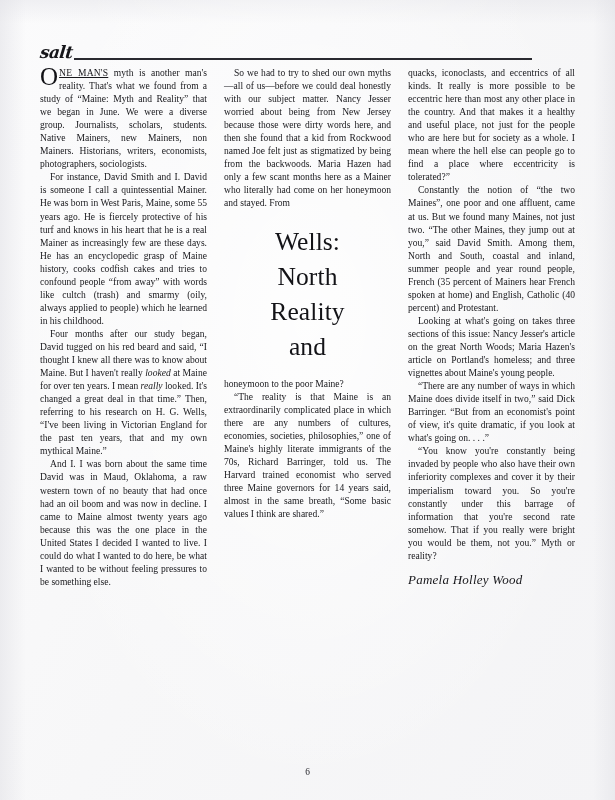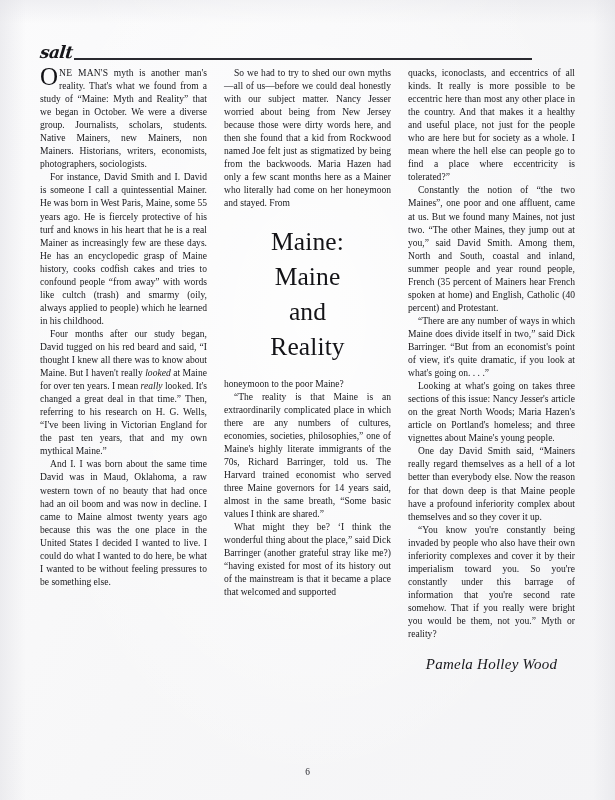--- a/index.html
+++ b/index.html
@@ -101,42 +101,43 @@
     float: left;
     font-size: 25px;
     line-height: 20px;
     padding-right: 1px;
     padding-top: 1px;
     font-family: "Liberation Serif", "DejaVu Serif", serif;
     color: #111115;
   }
   .smallcaps-lead {
     letter-spacing: 0.2px;
+    text-decoration: underline;
   }
 
   em { }
 
   
   .display-title {
     margin: 14px 0 13px 0;
     text-align: center;
     font-family: "Liberation Serif", "DejaVu Serif", serif;
     font-size: 25.5px;
     line-height: 35px;
     color: #131317;
     letter-spacing: 0.1px;
   }
   .display-title .tline { display: block; }
 
   
   .byline {
-    margin-top: 16px;
-    text-align: center;
+    margin-top: 10px;
+    text-align: left;
     font-style: italic;
-    font-size: 15px;
+    font-size: 13px;
     letter-spacing: 0.25px;
     color: #17171b;
   }
 
   
   .folio {
     position: absolute;
     left: 0;
     right: 0;
     top: 767px;
@@ -153,50 +154,48 @@
 
   <div class="masthead">
     <span class="masthead-word">salt</span>
     <span class="masthead-rule"></span>
   </div>
 
   <div class="columns">
 
     <div class="col">
       <p class="dropcap-para">
-        <span class="dropcap">O</span><span class="smallcaps-lead">NE MAN'S</span><span> myth is another man's reality. That's what we found from a study of “Maine: Myth and Reality” that we began in October. We were a diverse group. Journalists, scholars, students. Native Mainers, new Mainers, non Mainers. Historians, writers, economists, photographers, sociologists.</span>
+        <span class="dropcap">O</span><span class="smallcaps-lead">NE MAN'S</span><span> myth is another man's reality. That's what we found from a study of “Maine: Myth and Reality” that we began in June. We were a diverse group. Journalists, scholars, students. Native Mainers, new Mainers, non Mainers. Historians, writers, economists, photographers, sociologists.</span>
       </p>
       <p class="indent">For instance, David Smith and I. David is someone I call a quintessential Mainer. He was born in West Paris, Maine, some 55 years ago. He is fiercely protective of his turf and knows in his heart that he is a real Mainer as increasingly few are these days. He has an encyclopedic grasp of Maine history, cooks codfish cakes and tries to confound people “from away” with words like cultch (trash) and smarmy (oily, always applied to people) which he learned in his childhood.</p>
       <p class="indent">
         <span>Four months after our study began, David tugged on his red beard and said, “I thought I knew all there was to know about Maine. But I haven't really </span><em>looked</em><span> at Maine for over ten years. I mean </span><em>really</em><span> looked. It's changed a great deal in that time.” Then, referring to his research on H. G. Wells, “I've been living in Victorian England for the past ten years, that and my own mythical Maine.”</span>
       </p>
       <p class="indent">And I. I was born about the same time David was in Maud, Oklahoma, a raw western town of no beauty that had once had an oil boom and was now in decline. I came to Maine almost twenty years ago because this was the one place in the United States I decided I wanted to live. I could do what I wanted to do here, be what I wanted to be without feeling pressures to be something else.</p>
     </div>
 
     <div class="col">
       <p class="indent">So we had to try to shed our own myths—all of us—before we could deal honestly with our subject matter. Nancy Jesser worried about being from New Jersey because those were dirty words here, and then she found that a kid from Rockwood named Joe felt just as stigmatized by being from the backwoods. Maria Hazen had only a few scant months here as a Mainer who literally had come on her honeymoon and stayed. From</p>
 
       <div class="display-title">
-        <span class="tline">Maine:</span>
-        <span class="tline">Maine</span>
+        <span class="tline">Wells:</span>
+        <span class="tline">North</span>
+        <span class="tline">Reality</span>
         <span class="tline">and</span>
-        <span class="tline">Reality</span>
       </div>
 
       <p class="flush">honeymoon to the poor Maine?</p>
       <p class="indent">“The reality is that Maine is an extraordinarily complicated place in which there are any numbers of cultures, economies, societies, philosophies,” one of Maine's highly literate immigrants of the 70s, Richard Barringer, told us. The Harvard trained economist who served three Maine governors for 14 years said, almost in the same breath, “Some basic values I think are shared.”</p>
-      <p class="indent">What might they be? ‘I think the wonderful thing about the place,” said Dick Barringer (another grateful stray like me?) “having existed for most of its history out of the mainstream is that it became a place that welcomed and supported</p>
     </div>
 
     <div class="col">
       <p class="flush">quacks, iconoclasts, and eccentrics of all kinds. It really is more possible to be eccentric here than most any other place in the country. And that makes it a healthy and useful place, not just for the people who are here but for society as a whole. I mean where the hell else can people go to find a place where eccentricity is tolerated?”</p>
       <p class="indent">Constantly the notion of “the two Maines”, one poor and one affluent, came at us. But we found many Maines, not just two. “The other Maines, they jump out at you,” said David Smith. Among them, North and South, coastal and inland, summer people and year round people, French (35 percent of Mainers hear French spoken at home) and English, Catholic (40 percent) and Protestant.</p>
+      <p class="indent">Looking at what's going on takes three sections of this issue: Nancy Jesser's article on the great North Woods; Maria Hazen's article on Portland's homeless; and three vignettes about Maine's young people.</p>
       <p class="indent">“There are any number of ways in which Maine does divide itself in two,” said Dick Barringer. “But from an economist's point of view, it's quite dramatic, if you look at what's going on. . . .”</p>
-      <p class="indent">Looking at what's going on takes three sections of this issue: Nancy Jesser's article on the great North Woods; Maria Hazen's article on Portland's homeless; and three vignettes about Maine's young people.</p>
-      <p class="indent">One day David Smith said, “Mainers really regard themselves as a hell of a lot better than everybody else. Now the reason for that down deep is that Maine people have a profound inferiority complex about themselves and so they cover it up.</p>
       <p class="indent">“You know you're constantly being invaded by people who also have their own inferiority complexes and cover it by their imperialism toward you. So you're constantly under this barrage of information that you're second rate somehow. That if you really were bright you would be them, not you.” Myth or reality?</p>
       <div class="byline">Pamela Holley Wood</div>
     </div>
 
   </div>
 
   <div class="folio">6</div>
 </div>
 
 </body></html>

